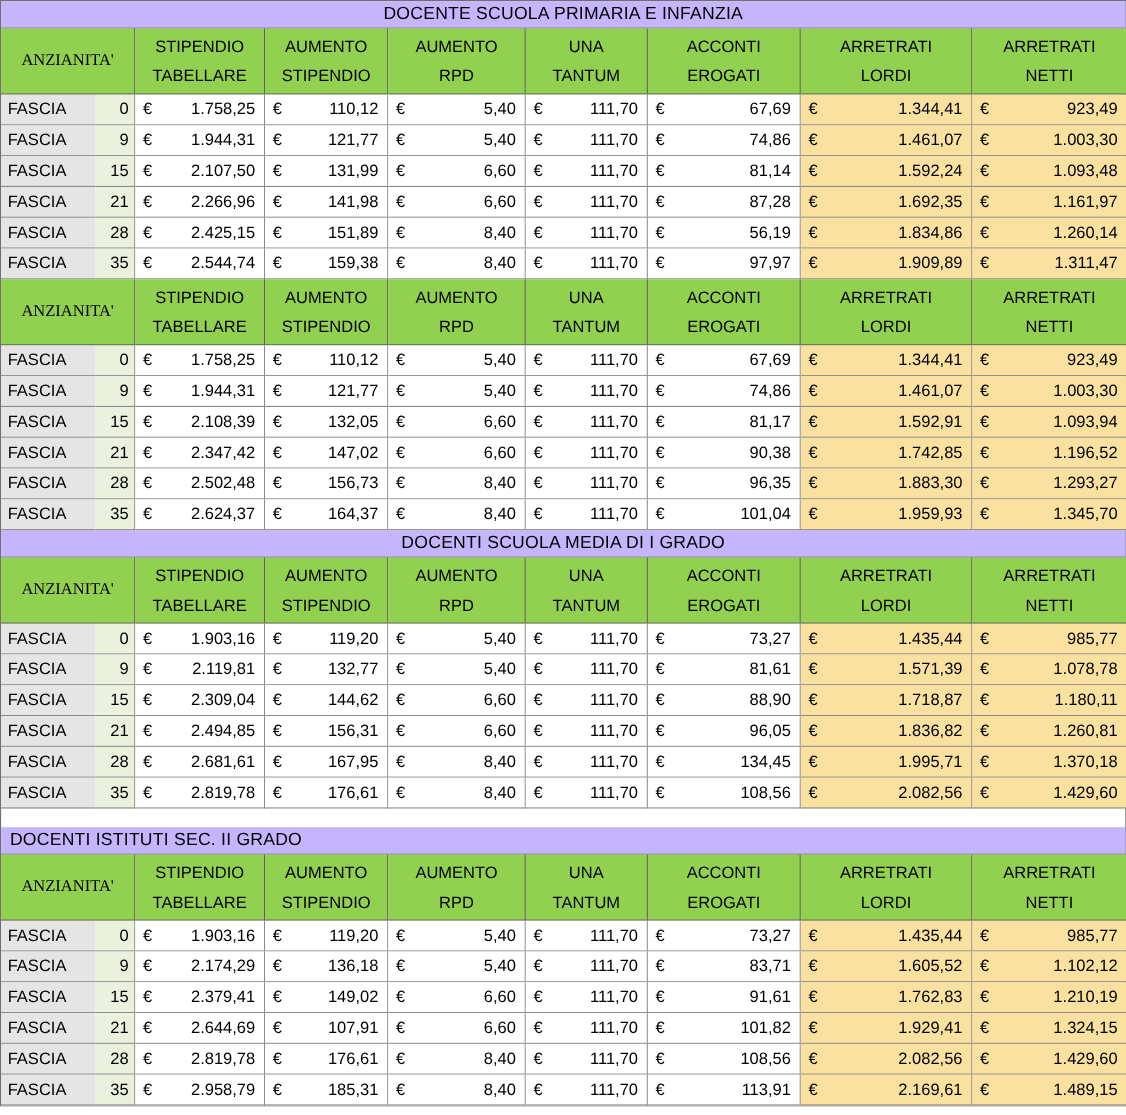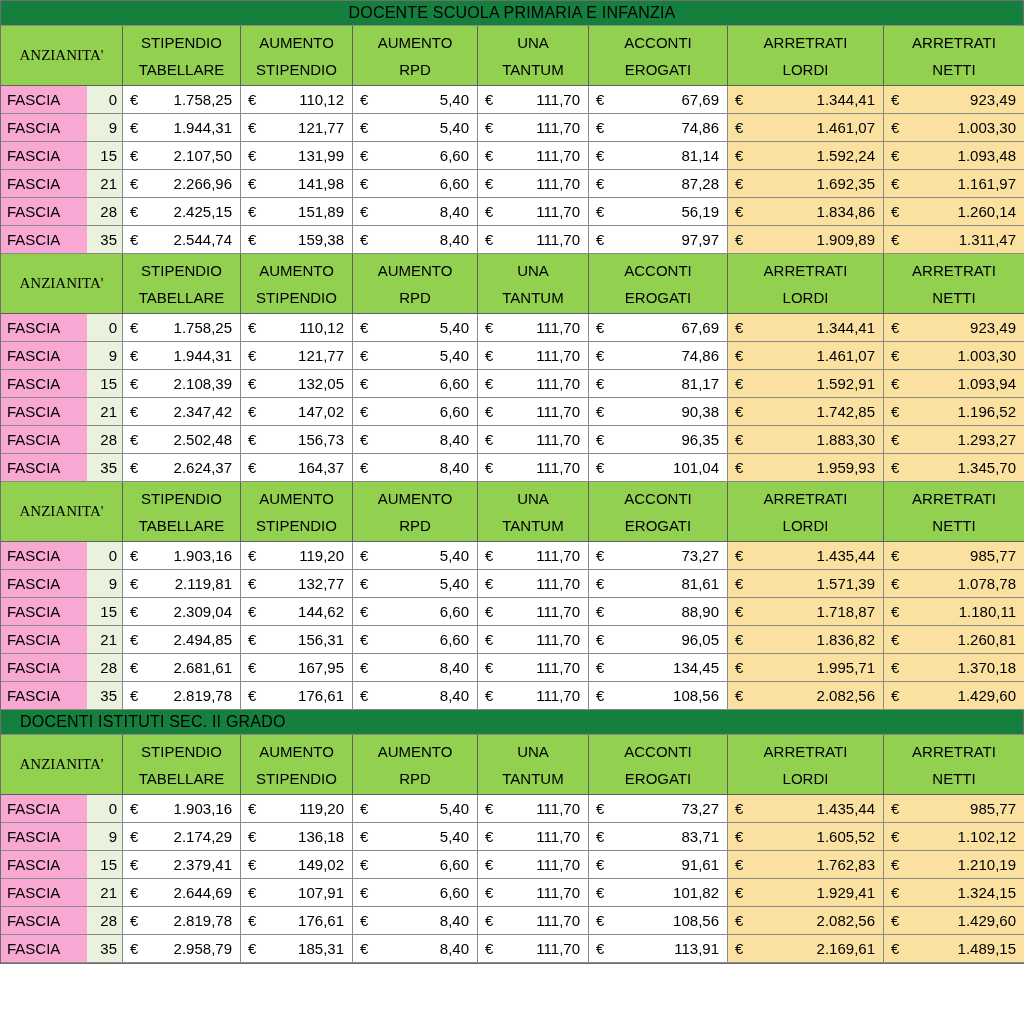--- a/index.html
+++ b/index.html
@@ -13,27 +13,27 @@
     width:1024px;
     border:1px solid #6f6f6f;
     box-sizing:border-box;
   }
   .table-section{width:100%;}
   .title-row{
     display:flex;
     align-items:center;
     justify-content:center;
     height:25px;
-    background:#15803d;
+    background:#c4b5fd;
     font-size:16px;
     letter-spacing:0.2px;
     border-bottom:1px solid #8a8a8a;
     box-sizing:border-box;
   }
-  .title-row.left{justify-content:flex-start;padding-left:19px;}
+  .title-row.left{justify-content:flex-start;padding-left:8px;margin-top:17px;}
   .grid{
     display:grid;
     grid-template-columns:86px 36px 118px 112px 125px 111px 139px 156px 141px;
   }
   .cell{
     box-sizing:border-box;
     border-right:1px solid #8a8a8a;
     border-bottom:1px solid #8a8a8a;
     font-size:15px;
     overflow:hidden;
@@ -48,21 +48,21 @@
     display:flex;
     flex-direction:column;
     align-items:center;
     justify-content:center;
     line-height:27px;
     text-align:center;
   }
   .hcell.anz{grid-column:1 / 3;font-family:Liberation Serif, serif;}
   .drow-cell{height:28px;display:flex;align-items:center;}
   .fascia{
-    background:#f9a8d4;
+    background:#e5e5e5;
     padding-left:6px;
   }
   .fnum{
     background:#eaf1dd;
     justify-content:flex-end;
     padding-right:5px;
   }
   .money{
     justify-content:space-between;
     padding:0 8px 0 7px;
@@ -496,20 +496,21 @@
           <span class="cur">€</span>
           <span class="val">1.959,93</span>
         </div>
         <div class="cell drow-cell money gold">
           <span class="cur">€</span>
           <span class="val">1.345,70</span>
         </div>
       </div>
     </div>
     <div class="table-section">
+      <div class="title-row">DOCENTI SCUOLA MEDIA DI I GRADO</div>
       <div class="grid">
         <div class="cell hcell anz">ANZIANITA'</div>
         <div class="cell hcell">
           <div>STIPENDIO</div>
           <div>TABELLARE</div>
         </div>
         <div class="cell hcell">
           <div>AUMENTO</div>
           <div>STIPENDIO</div>
         </div>

